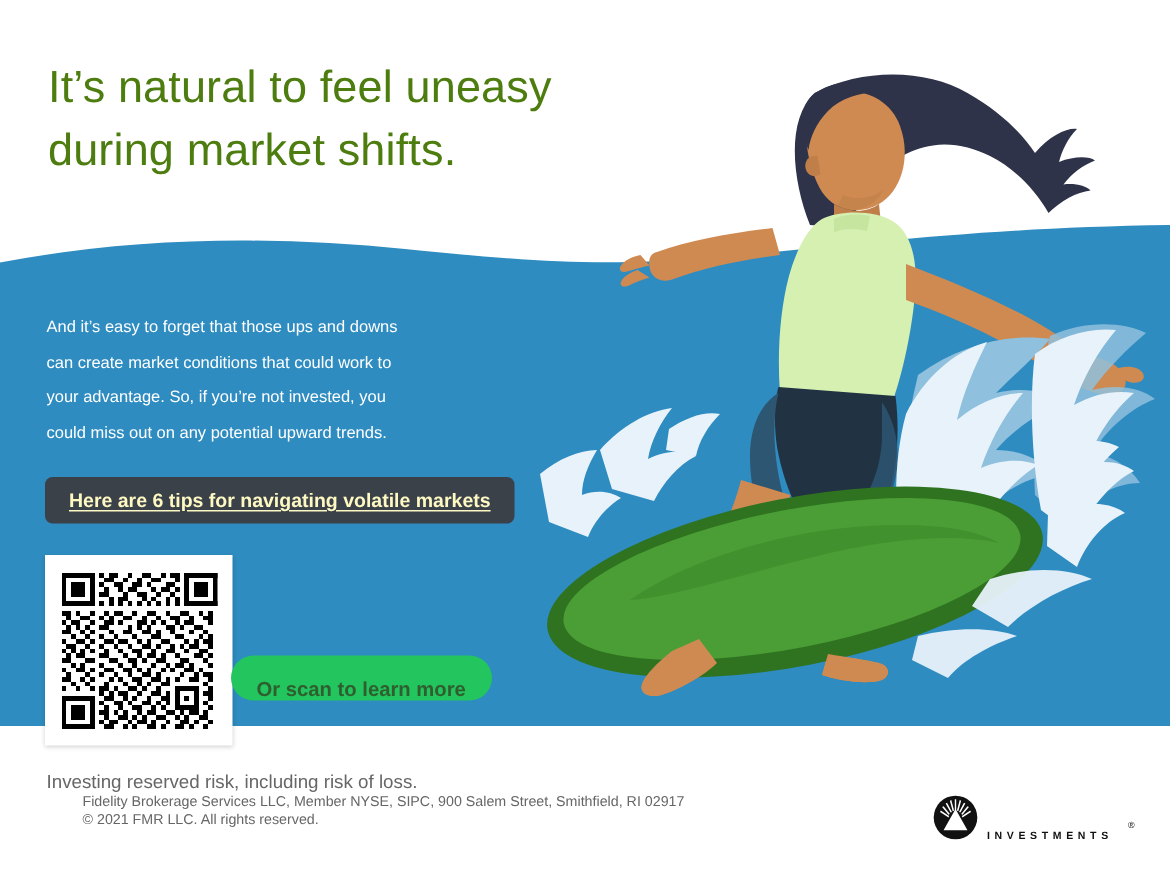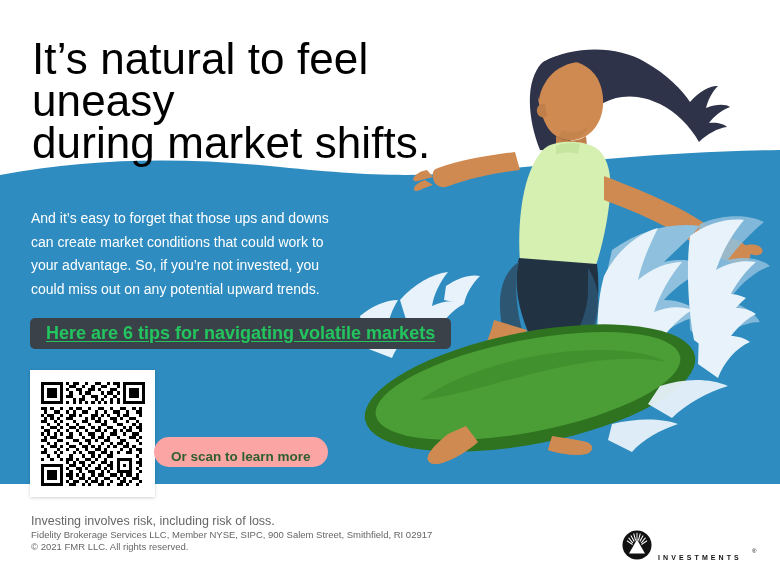--- a/index.html
+++ b/index.html
@@ -29,34 +29,34 @@
   }
 
   
   .headline {
     position: absolute;
     left: 32px;
     top: 38px;
     width: 470px;
     font-family: "Liberation Sans", sans-serif;
     font-weight: 300;
-    font-size: 44px;
+    font-size: 30px;
     line-height: 42px;
     letter-spacing: 0.1px;
-    color: #000000;
+    color: #4d7c0f;
     white-space: pre-line;
   }
 
   
   .bodycopy {
     position: absolute;
     left: 31px;
     top: 207px;
     width: 372px;
-    font-size: 14px;
+    font-size: 11px;
     line-height: 23.5px;
     font-weight: 400;
     color: #ffffff;
     white-space: pre-line;
   }
 
   
   .cta {
     position: absolute;
     left: 30px;
@@ -64,22 +64,22 @@
     height: 31px;
     box-sizing: border-box;
     padding: 0 16px;
     display: flex;
     align-items: center;
     background: #3b4148;
     border-radius: 5px;
     cursor: pointer;
   }
   .cta-label {
-    color: #22c55e;
-    font-size: 18px;
+    color: #fef9c3;
+    font-size: 13px;
     font-weight: bold;
     text-decoration: underline;
     text-underline-offset: 2px;
     white-space: nowrap;
   }
 
   
   .qr-card {
     position: absolute;
     left: 30px;
@@ -94,24 +94,24 @@
   }
   .qr-img { width: 104px; height: 104px; display: block; }
 
   
   .scan-pill {
     position: absolute;
     left: 154px;
     top: 437px;
     height: 30px;
     box-sizing: border-box;
-    padding: 12px 17px;
+    padding: 0 17px;
     display: flex;
-    align-items: flex-start;
-    background: #fca5a5;
+    align-items: flex-end;
+    background: #22c55e;
     border-radius: 16px;
     cursor: pointer;
   }
   .scan-label {
     color: #2f5f2f;
     font-size: 13.5px;
     font-weight: bold;
     white-space: nowrap;
   }
 
@@ -126,20 +126,21 @@
   .legal-lead {
     font-size: 12.5px;
     line-height: 15px;
     color: #666666;
   }
   .legal-line {
     font-size: 9.5px;
     line-height: 12px;
     color: #666666;
     white-space: nowrap;
+    margin-left: 24px;
   }
 
   
   .logo {
     position: absolute;
     left: 622px;
     top: 528px;
     width: 135px;
     height: 36px;
   }
@@ -625,21 +626,21 @@
           <rect x="30" y="32" width="1" height="1"></rect>
       </g>
     </svg>
   </div>
 
   <div class="scan-pill">
     <span class="scan-label">Or scan to learn more</span>
   </div>
 
   <div class="footer">
-    <div class="legal-lead">Investing involves risk, including risk of loss.</div>
+    <div class="legal-lead">Investing reserved risk, including risk of loss.</div>
     <div class="legal-line">Fidelity Brokerage Services LLC, Member NYSE, SIPC, 900 Salem Street, Smithfield, RI 02917</div>
     <div class="legal-line">© 2021 FMR LLC. All rights reserved.</div>
   </div>
 
   <div class="logo">
     <svg class="logo-mark" viewBox="0 0 64 64" xmlns="http://www.w3.org/2000/svg">
       <circle cx="32" cy="32" r="31" fill="#111111"></circle>
       <g fill="#ffffff">
 
         <polygon points="31,6 33,6 33,22 31,22"></polygon>

